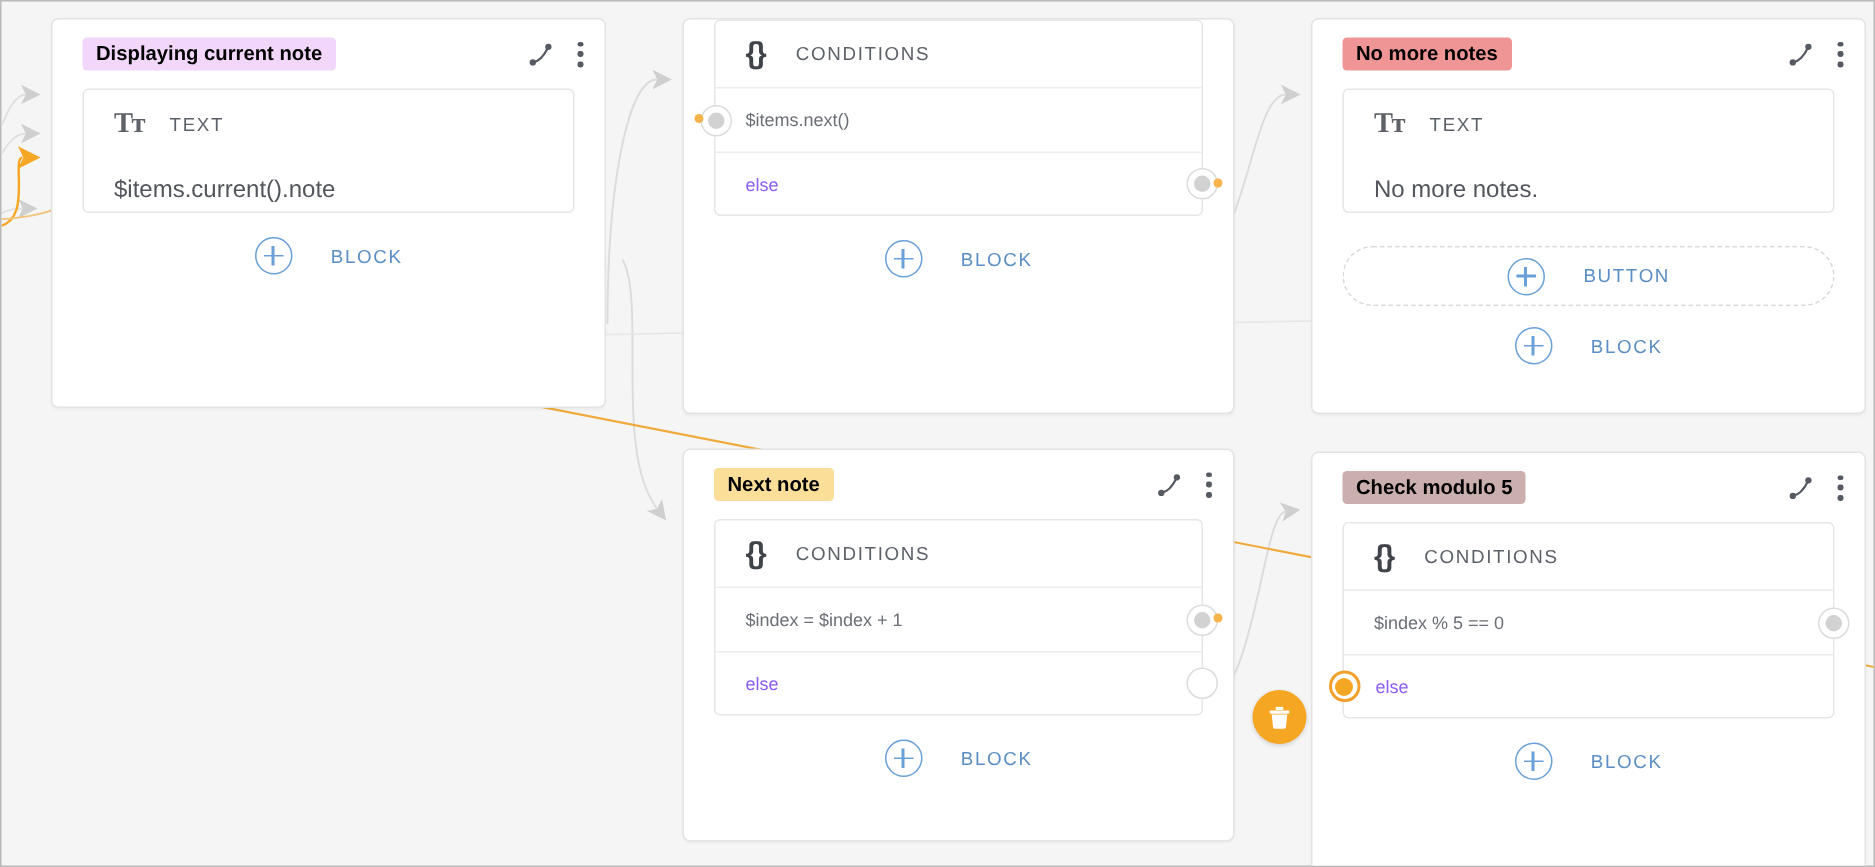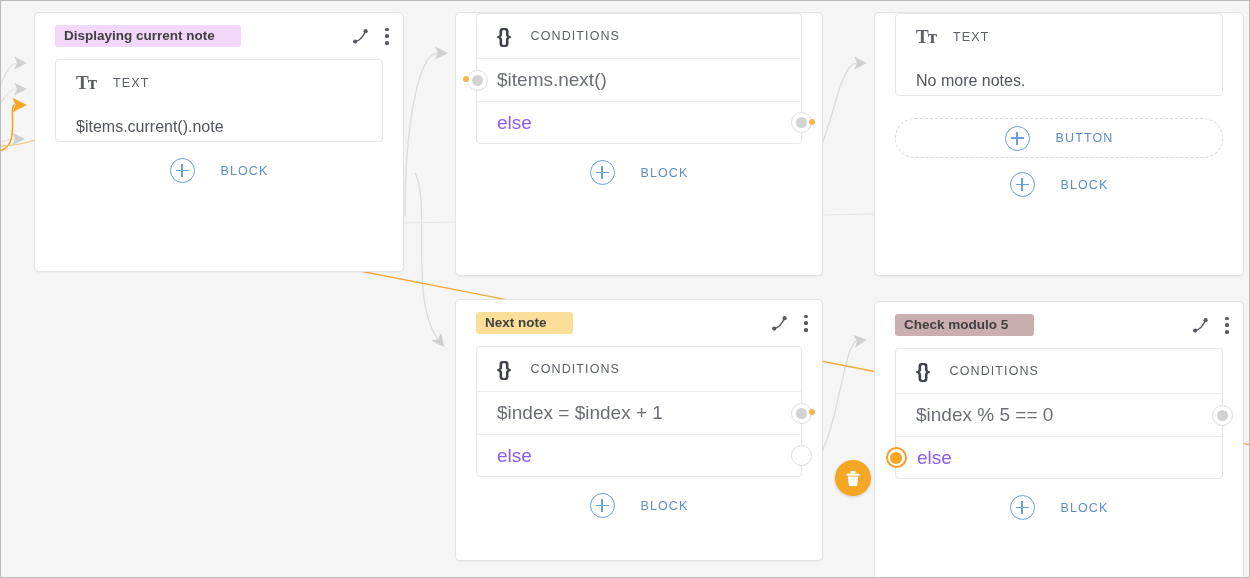--- a/index.html
+++ b/index.html
@@ -30,22 +30,22 @@
   }
   .card-head{
     position:relative;
     height:46px;
     display:flex;align-items:center;
     padding:0 14px 0 20px;
   }
   .badge{
     font-size:13.5px;
     font-weight:bold;
-    color:#404040;
-    padding:4px 26px 5px 9px;
+    color:#000000;
+    padding:4px 9px 5px 9px;
     border-radius:3px;
     line-height:1;
     white-space:nowrap;
   }
   .head-icons{
     margin-left:auto;
     display:flex;align-items:center;gap:16px;
   }
   .ico-conn{width:17px;height:17px;display:block;}
   .ico-dots{
@@ -98,21 +98,21 @@
     padding:13px 20px 16px 20px;
     font-size:16px;
     color:#52565c;
   }
   .cond-row{
     height:42px;
     display:flex;align-items:center;
     padding:0 20px;
     position:relative;
     box-sizing:border-box;
-    font-size:19px;
+    font-size:12px;
     color:#6b6f75;
   }
   .cond-row + .cond-row{border-top:1px solid #ececec;}
   .cond-row.italic{color:#8b5cf6;}
 
   .radio{
     position:absolute;
     width:21px;height:21px;
     border-radius:50%;
     border:1px solid #dcdcdc;
@@ -279,20 +279,37 @@
       </div>
     </div>
 
     <div class="add-btn block-add">
       <span class="plus"></span>
       <span>BLOCK</span>
     </div>
   </div>
 
   <div class="card" style="left:873px;top:11px;width:370px;height:264px;">
+    <div class="card-head">
+      <span class="badge" style="background:#f09595;">No more notes</span>
+      <span class="head-icons">
+        <span>
+          <svg class="ico-conn" viewBox="0 0 17 17">
+            <path d="M3.5,13.5 C 7,13 10,10.5 13.5,3.5" fill="none" stroke="#555a63" stroke-width="1.5"></path>
+            <circle cx="3.2" cy="13.6" r="2.1" fill="#555a63"></circle>
+            <circle cx="13.6" cy="3.2" r="2.1" fill="#555a63"></circle>
+          </svg>
+        </span>
+        <span class="ico-dots">
+          <i></i>
+            <i></i>
+            <i></i>
+        </span>
+      </span>
+    </div>
 
     <div class="panel" style="height:83px;">
       <div class="panel-title">
         <span class="tt-icon">Tт</span>
         <span class="panel-kind">TEXT</span>
       </div>
       <div class="panel-body">No more notes.</div>
     </div>
 
     <div class="button-slot">

